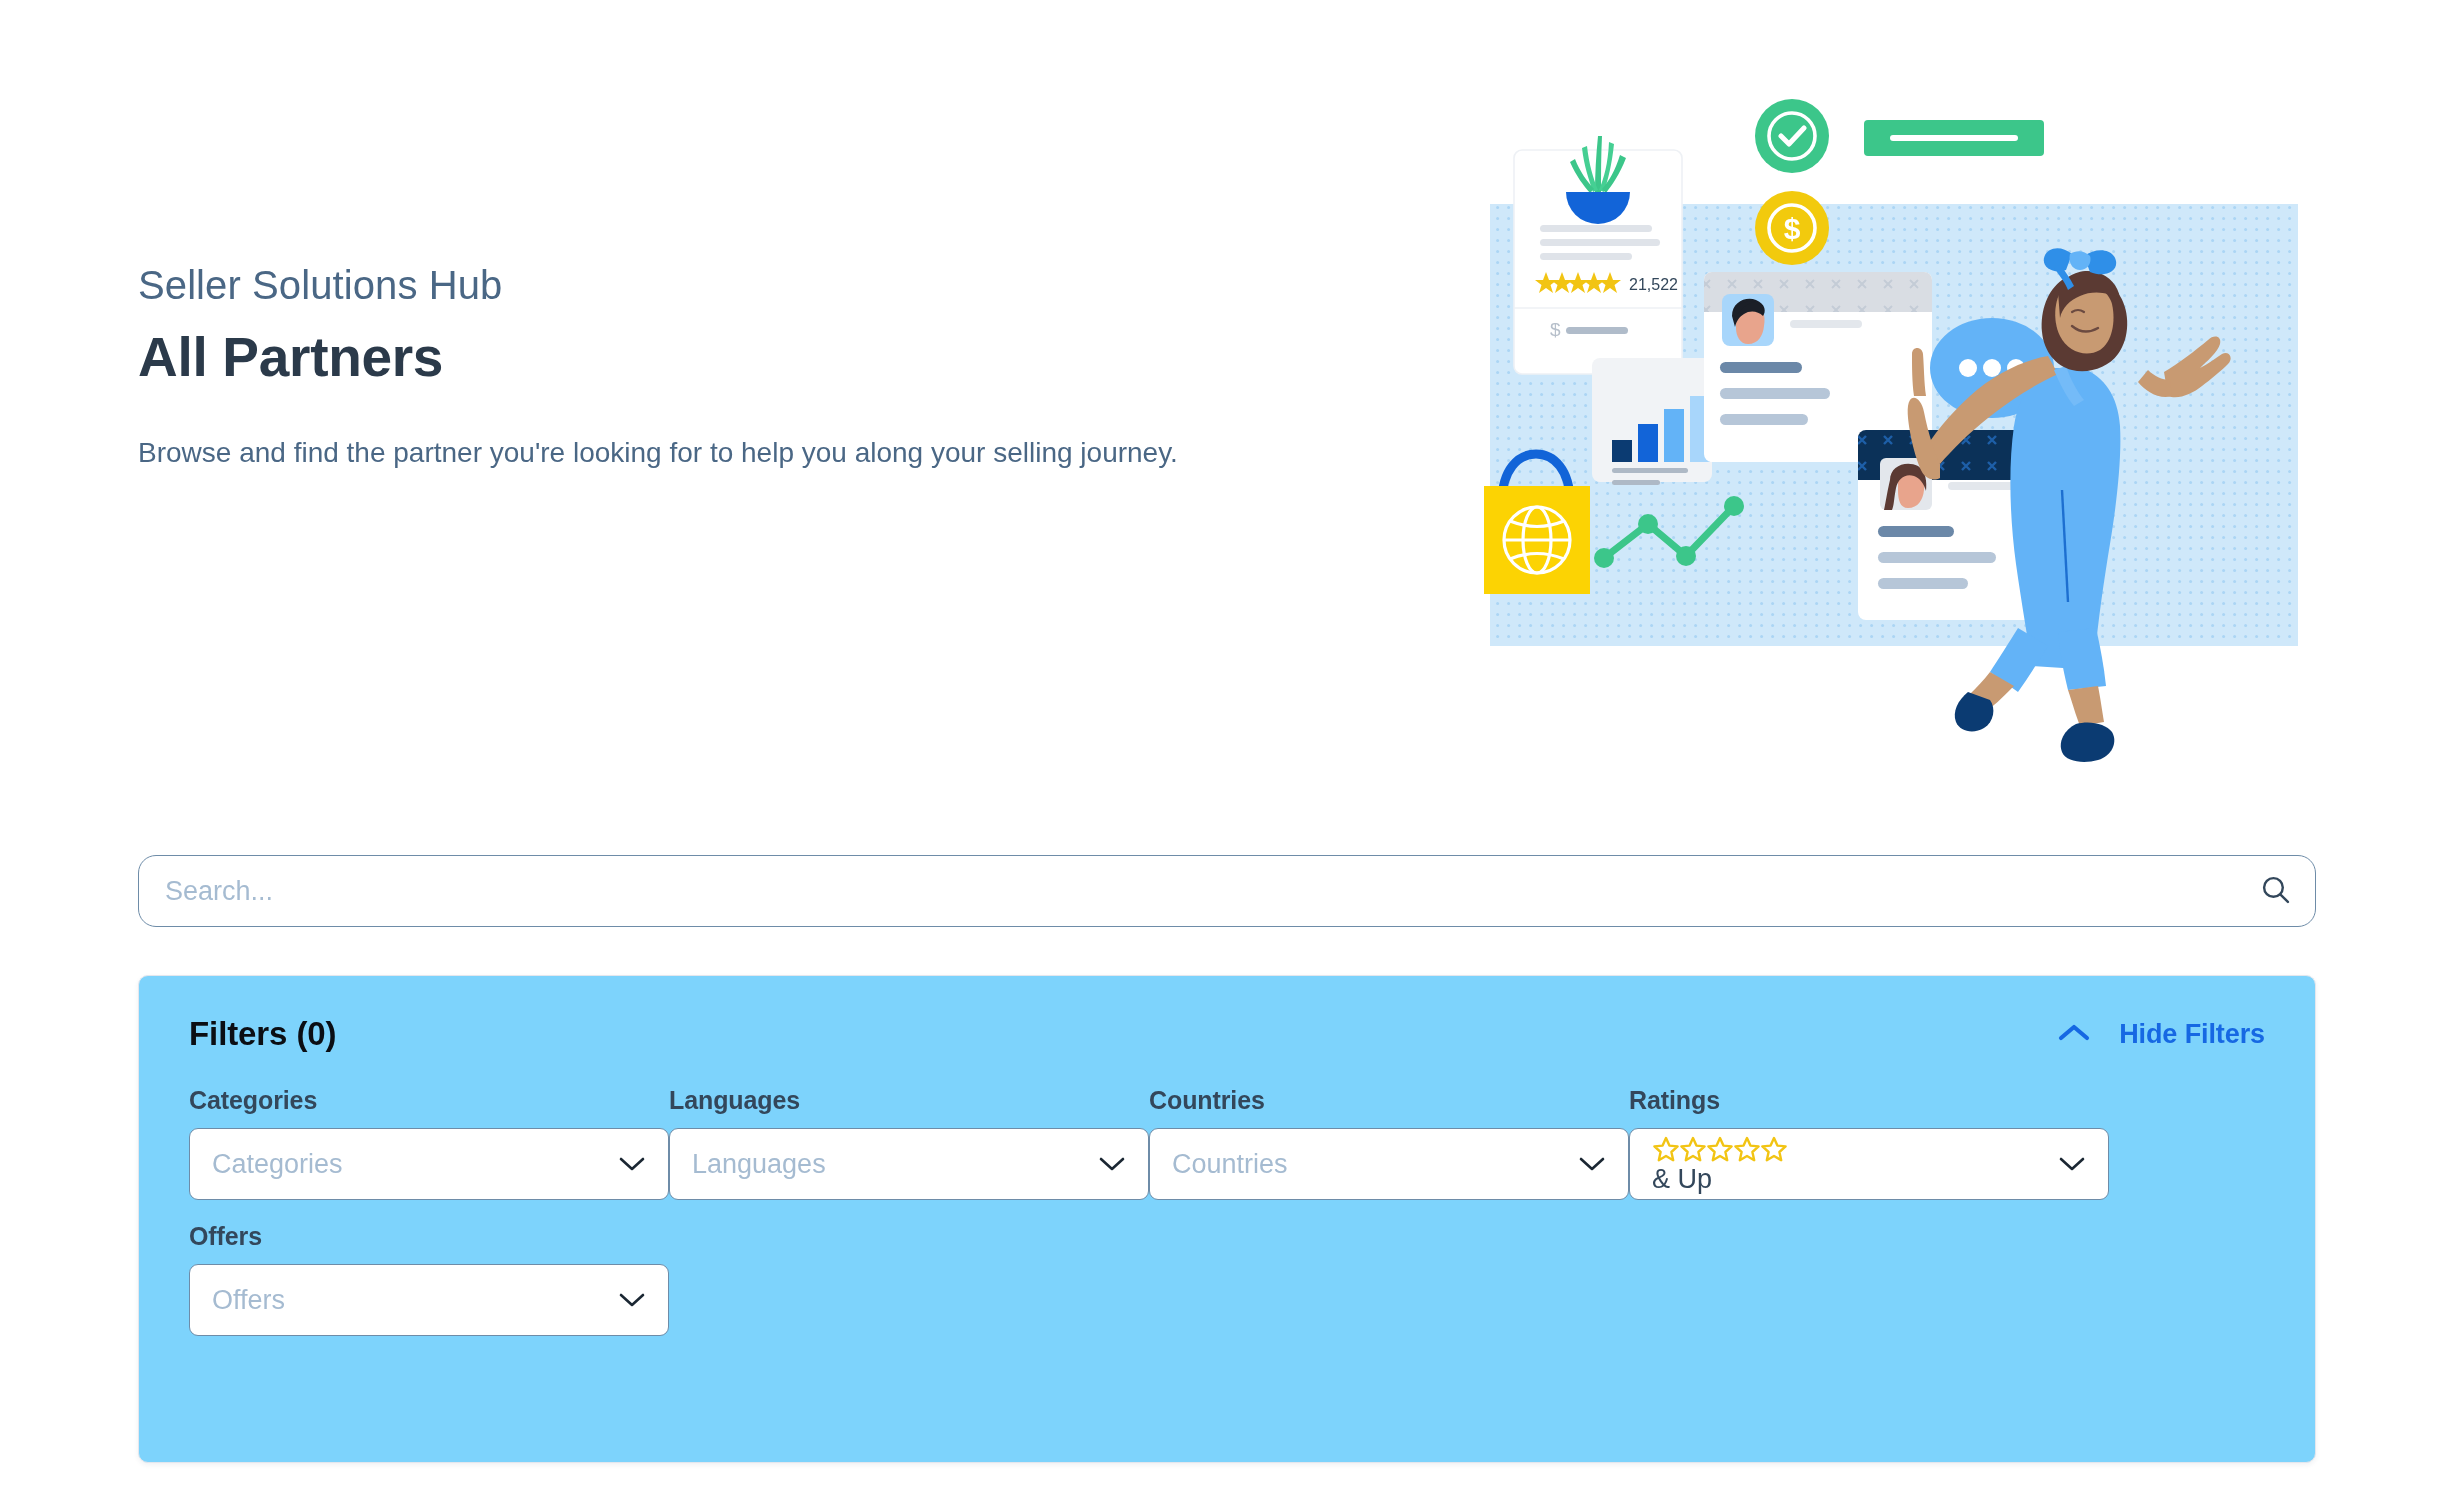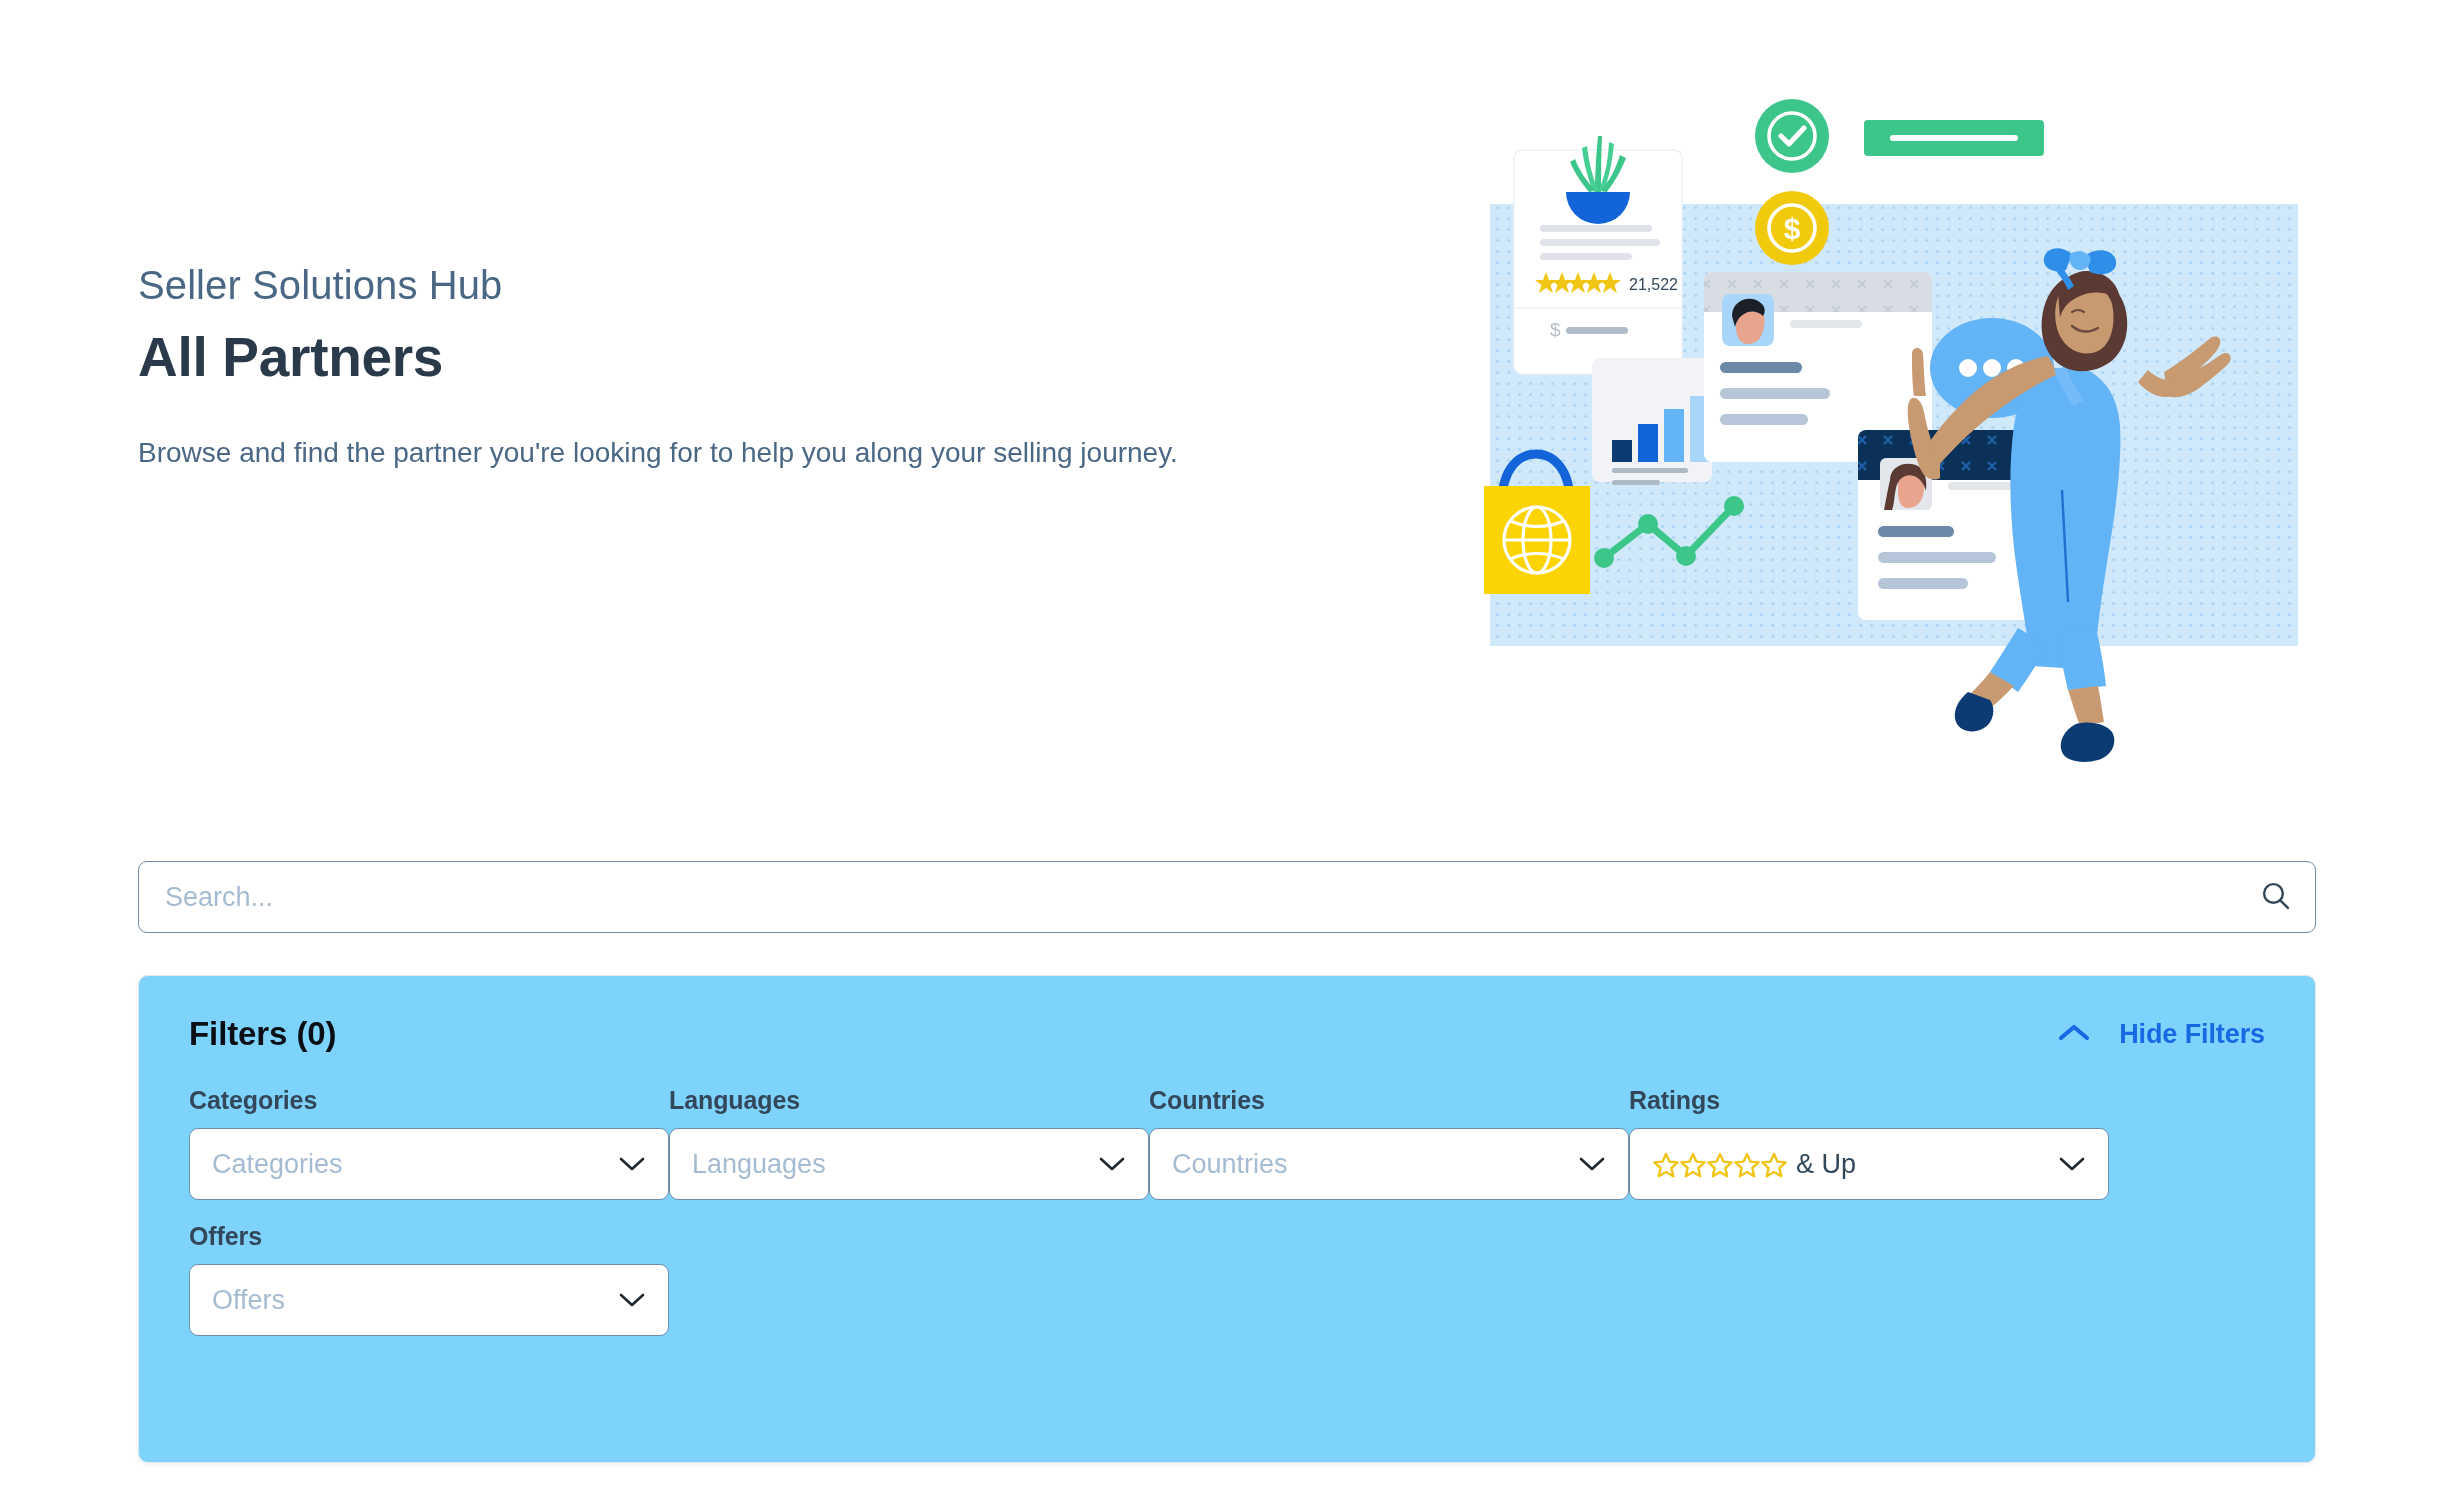--- a/index.html
+++ b/index.html
@@ -72,25 +72,24 @@
   .illus svg { display: block; width: 880px; height: 740px; }
 
   
   .search-wrap {
     position: absolute;
     left: 138px;
     top: 855px;
     width: 2178px;
     height: 72px;
     border: 1.6px solid #6e8ca8;
-    border-radius: 9px;
+    border-radius: 18px;
     background: #ffffff;
     display: flex;
     align-items: center;
-    margin-top: 6px;
   }
 
   .search-input {
     flex: 1;
     border: 0;
     outline: 0;
     background: transparent;
     font-family: "Liberation Sans", sans-serif;
     font-size: 27px;
     color: #33475b;
@@ -210,23 +209,24 @@
   .stars-inline {
     display: inline-flex;
     align-items: center;
     gap: 1px;
     vertical-align: middle;
     margin-right: 8px;
   }
 
   .rating-sel .fselect-value {
     display: flex;
-    align-items: flex-end;
+    align-items: flex-start;
     color: #33475b;
     font-size: 27px;
+    flex-direction: column;
   }
 </style>
 </head>
 <body>
 
 <div class="page">
 
   <div class="hero">
 
     <div class="hero-copy">

